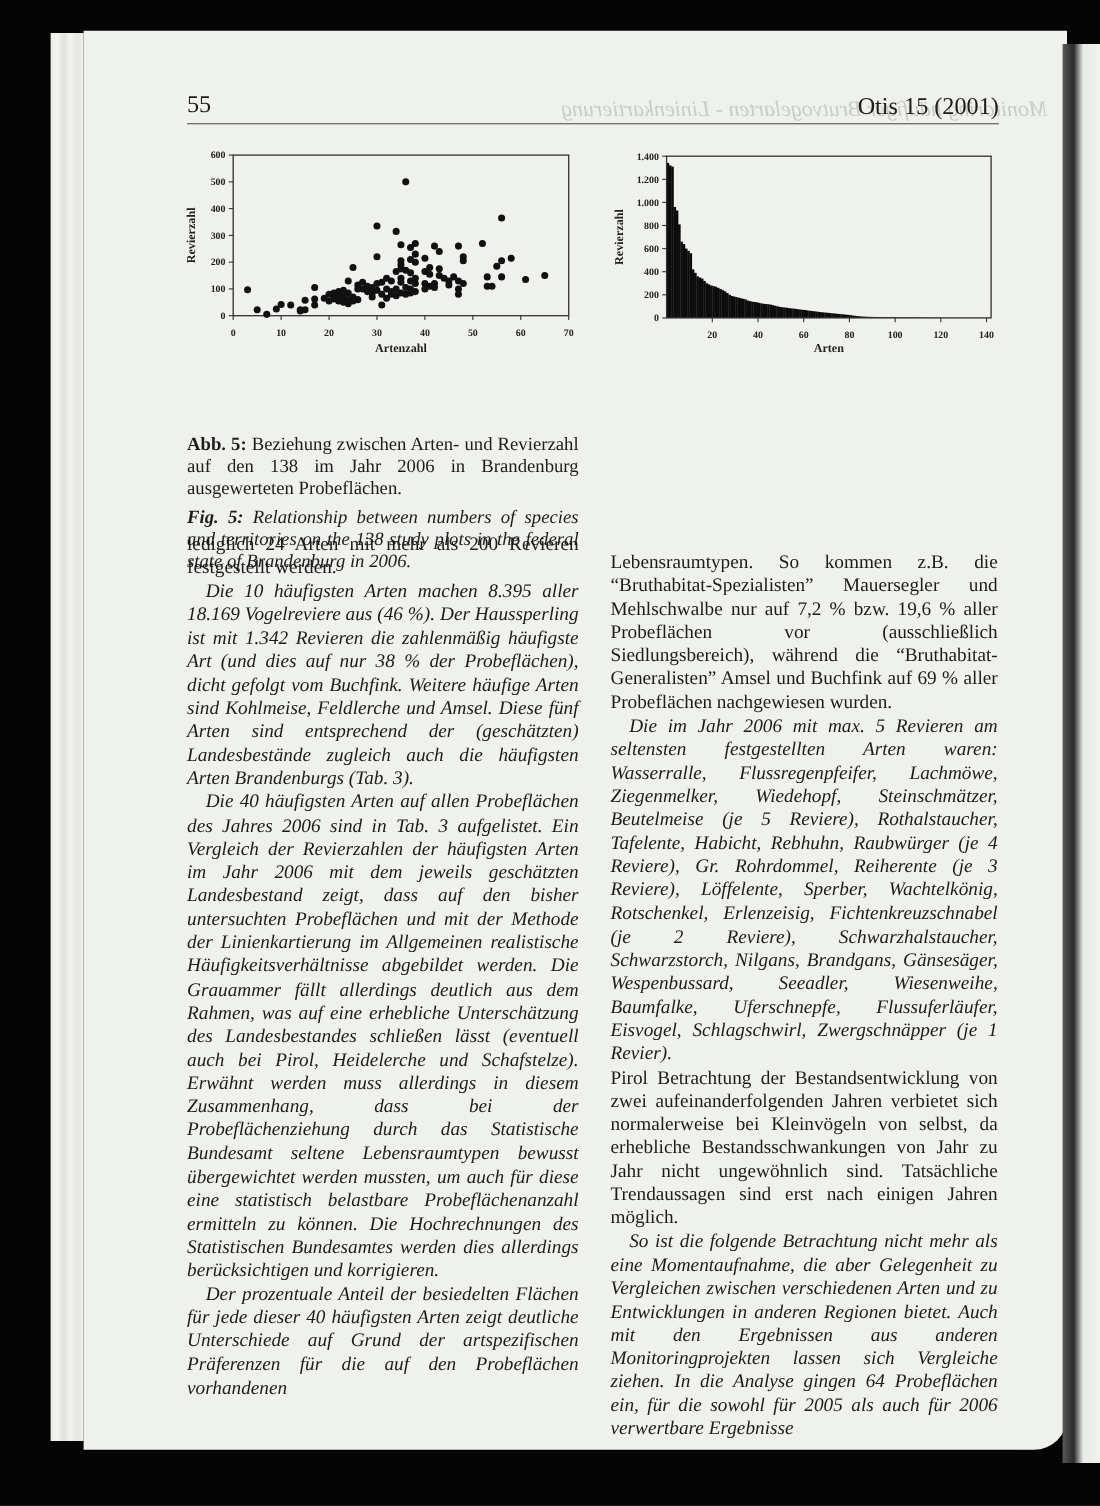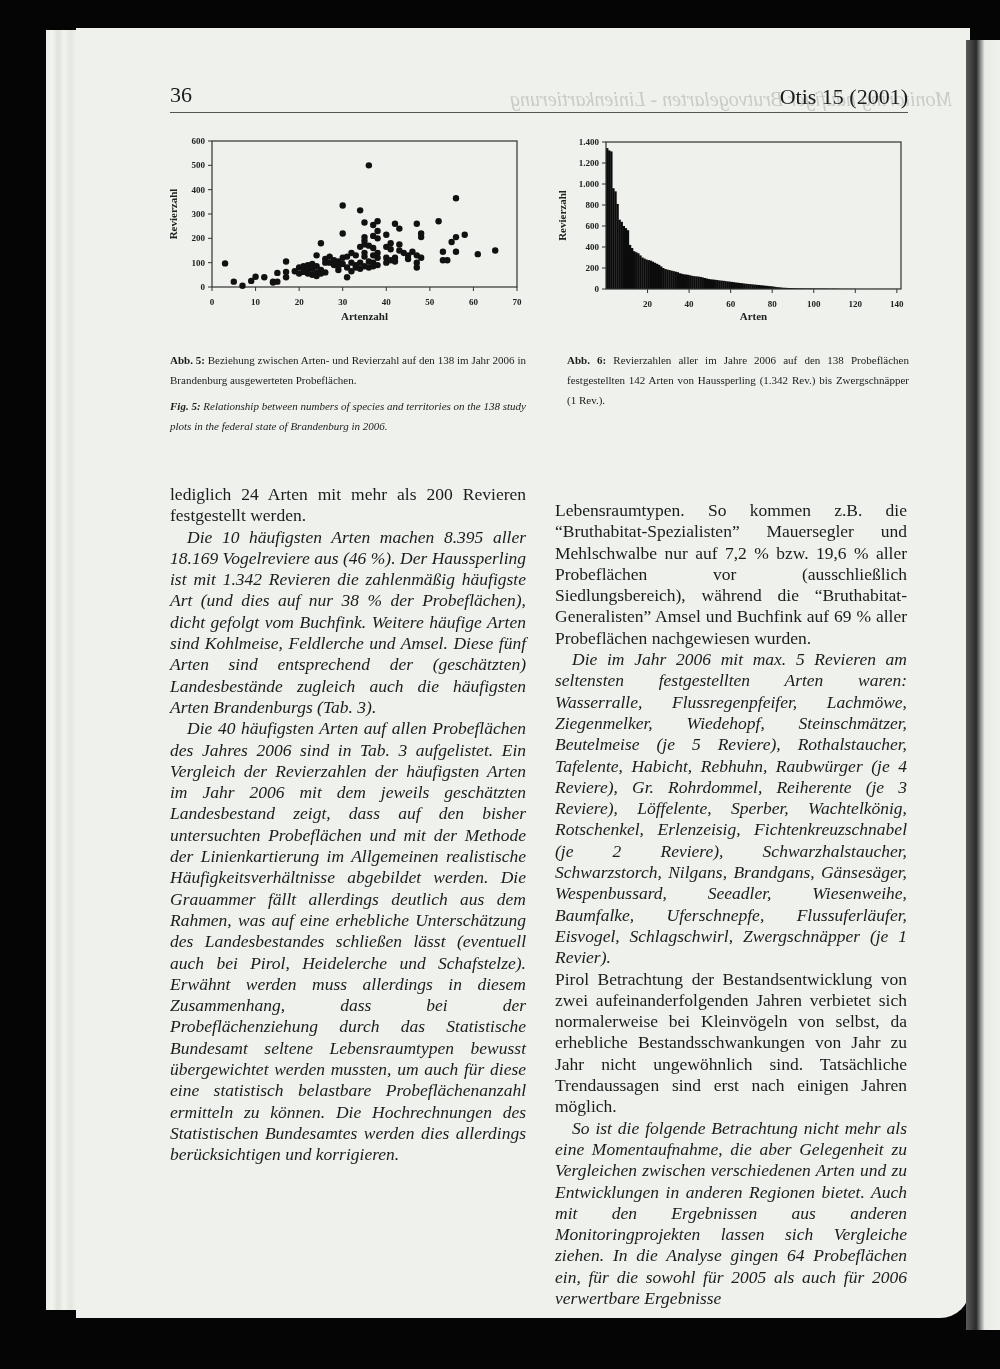--- a/index.html
+++ b/index.html
@@ -5,38 +5,38 @@
   html, body { margin:0; padding:0; }
   body { width:1000px; height:1369px; background:#050505; position:relative; overflow:hidden; font-family:"Liberation Serif", serif; color:#1c1c1c; }
   .stack { position:absolute; left:46px; top:30px; width:30px; height:1280px; background:linear-gradient(90deg,#e9ece6 0,#f3f4ef 20%,#dfe3dc 40%,#f2f3ee 60%,#e4e7e0 80%,#eef0ea 100%); }
   .page { position:absolute; left:76px; top:28px; width:894px; height:1290px; background:#eef1ec; border-bottom-right-radius:30px; }
   .gutter { position:absolute; left:966px; top:40px; width:34px; height:1290px; background:linear-gradient(90deg,#5a5a5a 0,#2a2a2a 30%,#e8ebe6 55%,#f0f2ed 100%); }
   .header { position:absolute; left:170px; top:78px; width:738px; height:34px; border-bottom:1px solid #555; }
   .pagenum { position:absolute; left:0; top:4px; font-size:22px; }
   .journal { position:absolute; right:0; top:6px; font-size:22px; }
   .ghost { position:absolute; left:340px; top:10px; font-size:20px; color:#c9ccc6; font-style:italic; transform:scaleX(-1); white-space:nowrap; }
   svg text { font-family:"Liberation Serif", serif; font-weight:bold; fill:#222; }
-  .cap { position:absolute; font-size:11px; line-height:20px; text-align:justify; }
+  .cap { position:absolute; font-size:17px; line-height:20px; text-align:justify;margin-top:44px; }
   .cap b { font-weight:bold; }
   .cap i { font-style:italic; }
   .col { position:absolute; font-size:17.5px; line-height:21.3px; text-align:justify; }
   .col p { margin:0; text-indent:0; }
   .col p.ind { text-indent:17px;font-style:italic; }
   .col h3 { margin:18px 0 0 0; font-size:17.5px; font-weight:bold; line-height:22px; }
 </style>
 </head>
 <body>
 
 <div class="stack"></div>
 <div class="page"></div>
 <div class="gutter"></div>
 
 <div class="header">
   <span class="ghost">Monitoring häufiger Brutvogelarten - Linienkartierung</span>
-  <span class="pagenum">36</span>
+  <span class="pagenum">55</span>
   <span class="journal">Otis 15 (2001)</span>
 </div>
 
 <svg id="fig5" style="position:absolute;left:160px;top:130px;" width="380" height="200">
     <rect x="52" y="11" width="305" height="146" fill="none" stroke="#333" stroke-width="1.2"></rect>
     <line x1="48" y1="157" x2="52" y2="157" stroke="#333"></line>
     <text x="45" y="160" font-size="9" text-anchor="end">0</text>
     <line x1="48" y1="132.66666666666666" x2="52" y2="132.66666666666666" stroke="#333"></line>
     <text x="45" y="135.66666666666666" font-size="9" text-anchor="end">100</text>
     <line x1="48" y1="108.33333333333334" x2="52" y2="108.33333333333334" stroke="#333"></line>
@@ -362,27 +362,27 @@
     <text x="203.5" y="190" font-size="11" text-anchor="middle">Arten</text>
     <text x="0" y="0" font-size="11" text-anchor="middle" transform="translate(16,85.5) rotate(-90)">Revierzahl</text>
   </svg>
 
 <div class="cap" style="left:170px;top:350px;width:356px;">
   <div><b>Abb. 5:</b><span> Beziehung zwischen Arten- und Revierzahl auf den 138 im Jahr 2006 in Brandenburg ausgewerteten Probeflächen.</span></div>
   <div style="margin-top:6px;"><i><b>Fig. 5:</b><span> Relationship between numbers of species and territories on the 138 study plots in the federal state of Brandenburg in 2006.</span></i></div>
 </div>
 
 <div class="cap" style="left:567px;top:350px;width:342px;">
-  <div><b>Abb. 6:</b><span> Revierzahlen aller im Jahre 2006 auf den 138 Probeflächen festgestellten 142 Arten von Haussperling (1.342 Rev.) bis Zwergschnäpper (1 Rev.).</span></div>
 </div>
 
 <div class="col" style="left:170px;top:484px;width:356px;">
   <p>lediglich 24 Arten mit mehr als 200 Revieren festgestellt werden.</p>
   <p class="ind">Die 10 häufigsten Arten machen 8.395 aller 18.169 Vogelreviere aus (46 %). Der Haussperling ist mit 1.342 Revieren die zahlenmäßig häufigste Art (und dies auf nur 38 % der Probeflächen), dicht gefolgt vom Buchfink. Weitere häufige Arten sind Kohlmeise, Feldlerche und Amsel. Diese fünf Arten sind entsprechend der (geschätzten) Landesbestände zugleich auch die häufigsten Arten Brandenburgs (Tab. 3).</p>
   <p class="ind">Die 40 häufigsten Arten auf allen Probeflächen des Jahres 2006 sind in Tab. 3 aufgelistet. Ein Vergleich der Revierzahlen der häufigsten Arten im Jahr 2006 mit dem jeweils geschätzten Landesbestand zeigt, dass auf den bisher untersuchten Probeflächen und mit der Methode der Linienkartierung im Allgemeinen realistische Häufigkeitsverhältnisse abgebildet werden. Die Grauammer fällt allerdings deutlich aus dem Rahmen, was auf eine erhebliche Unterschätzung des Landesbestandes schließen lässt (eventuell auch bei Pirol, Heidelerche und Schafstelze). Erwähnt werden muss allerdings in diesem Zusammenhang, dass bei der Probeflächenziehung durch das Statistische Bundesamt seltene Lebensraumtypen bewusst übergewichtet werden mussten, um auch für diese eine statistisch belastbare Probeflächenanzahl ermitteln zu können. Die Hochrechnungen des Statistischen Bundesamtes werden dies allerdings berücksichtigen und korrigieren.</p>
+  <p class="ind">Der prozentuale Anteil der besiedelten Flächen für jede dieser 40 häufigsten Arten zeigt deutliche Unterschiede auf Grund der artspezifischen Präferenzen für die auf den Probeflächen vorhandenen</p>
 </div>
 
 <div class="col" style="left:555px;top:500px;width:352px;">
   <p>Lebensraumtypen. So kommen z.B. die “Bruthabitat-Spezialisten” Mauersegler und Mehlschwalbe nur auf 7,2 % bzw. 19,6 % aller Probeflächen vor (ausschließlich Siedlungsbereich), während die “Bruthabitat-Generalisten” Amsel und Buchfink auf 69 % aller Probeflächen nachgewiesen wurden.</p>
   <p class="ind">Die im Jahr 2006 mit max. 5 Revieren am seltensten festgestellten Arten waren: Wasserralle, Flussregenpfeifer, Lachmöwe, Ziegenmelker, Wiedehopf, Steinschmätzer, Beutelmeise (je 5 Reviere), Rothalstaucher, Tafelente, Habicht, Rebhuhn, Raubwürger (je 4 Reviere), Gr. Rohrdommel, Reiherente (je 3 Reviere), Löffelente, Sperber, Wachtelkönig, Rotschenkel, Erlenzeisig, Fichtenkreuzschnabel (je 2 Reviere), Schwarzhalstaucher, Schwarzstorch, Nilgans, Brandgans, Gänsesäger, Wespenbussard, Seeadler, Wiesenweihe, Baumfalke, Uferschnepfe, Flussuferläufer, Eisvogel, Schlagschwirl, Zwergschnäpper (je 1 Revier).</p>
   <p>Pirol Betrachtung der Bestandsentwicklung von zwei aufeinanderfolgenden Jahren verbietet sich normalerweise bei Kleinvögeln von selbst, da erhebliche Bestandsschwankungen von Jahr zu Jahr nicht ungewöhnlich sind. Tatsächliche Trendaussagen sind erst nach einigen Jahren möglich.</p>
   <p class="ind">So ist die folgende Betrachtung nicht mehr als eine Momentaufnahme, die aber Gelegenheit zu Vergleichen zwischen verschiedenen Arten und zu Entwicklungen in anderen Regionen bietet. Auch mit den Ergebnissen aus anderen Monitoringprojekten lassen sich Vergleiche ziehen. In die Analyse gingen 64 Probeflächen ein, für die sowohl für 2005 als auch für 2006 verwertbare Ergebnisse</p>
 </div>
 
 </body></html>

